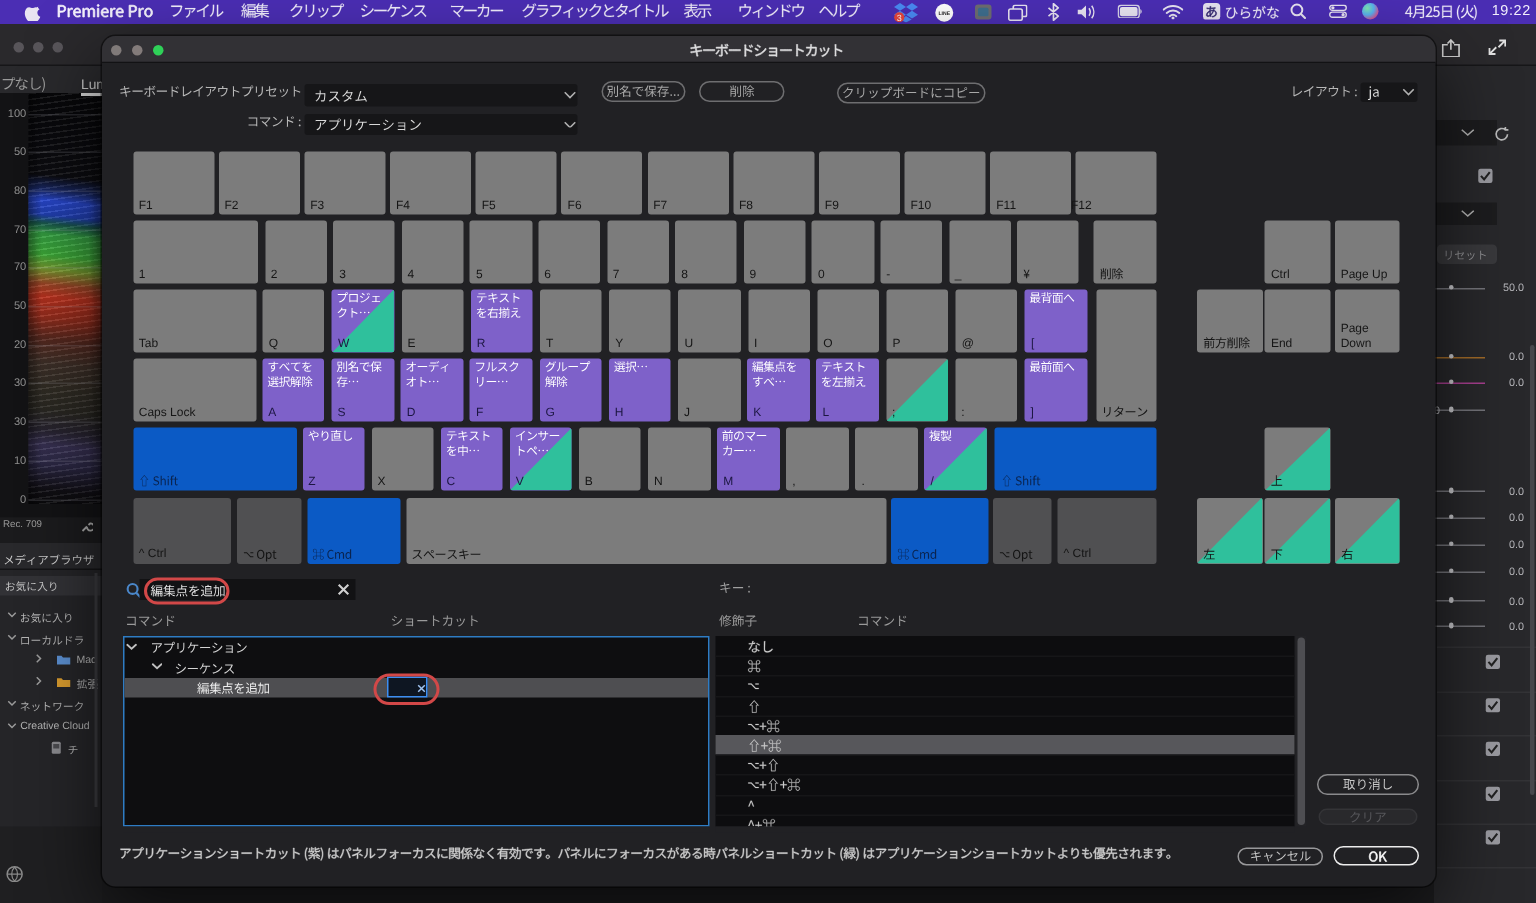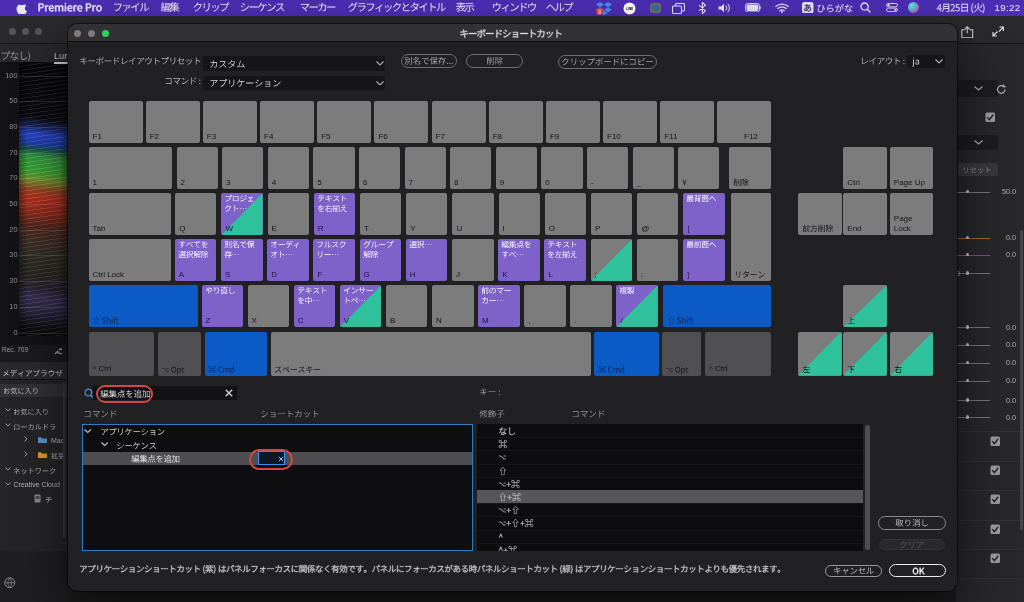--- a/index.html
+++ b/index.html
@@ -351,21 +351,21 @@
     <div style="position:absolute;left:435.5px;top:132.8px;font-family:'Liberation Sans',sans-serif;font-size:8px;color:#161616;font-weight:400;white-space:nowrap;line-height:1;">F7</div>
     <div style="position:absolute;left:488.7px;top:100.5px;width:54px;height:42.7px;background:#7c7c7c;border-radius:2px;"></div>
     <div style="position:absolute;left:492.7px;top:132.8px;font-family:'Liberation Sans',sans-serif;font-size:8px;color:#161616;font-weight:400;white-space:nowrap;line-height:1;">F8</div>
     <div style="position:absolute;left:545.9px;top:100.5px;width:54px;height:42.7px;background:#7c7c7c;border-radius:2px;"></div>
     <div style="position:absolute;left:549.9px;top:132.8px;font-family:'Liberation Sans',sans-serif;font-size:8px;color:#161616;font-weight:400;white-space:nowrap;line-height:1;">F9</div>
     <div style="position:absolute;left:603px;top:100.5px;width:54px;height:42.7px;background:#7c7c7c;border-radius:2px;"></div>
     <div style="position:absolute;left:607px;top:132.8px;font-family:'Liberation Sans',sans-serif;font-size:8px;color:#161616;font-weight:400;white-space:nowrap;line-height:1;">F10</div>
     <div style="position:absolute;left:660.2px;top:100.5px;width:54px;height:42.7px;background:#7c7c7c;border-radius:2px;"></div>
     <div style="position:absolute;left:664.2px;top:132.8px;font-family:'Liberation Sans',sans-serif;font-size:8px;color:#161616;font-weight:400;white-space:nowrap;line-height:1;">F11</div>
     <div style="position:absolute;left:717.4px;top:100.5px;width:54px;height:42.7px;background:#7c7c7c;border-radius:2px;"></div>
-    <div style="position:absolute;left:744px;top:132.8px;font-family:'Liberation Sans',sans-serif;font-size:8px;color:#161616;font-weight:400;white-space:nowrap;line-height:1;">F12</div>
+    <div style="position:absolute;left:714px;top:132.8px;font-family:'Liberation Sans',sans-serif;font-size:8px;color:#161616;font-weight:400;white-space:nowrap;line-height:1;">F12</div>
     <div style="position:absolute;left:88.5px;top:147px;width:83.5px;height:42px;background:#7c7c7c;border-radius:2px;"></div>
     <div style="position:absolute;left:92.5px;top:178.6px;font-family:'Liberation Sans',sans-serif;font-size:8px;color:#161616;font-weight:400;white-space:nowrap;line-height:1;">1</div>
     <div style="position:absolute;left:176.5px;top:147px;width:41.4px;height:42px;background:#7c7c7c;border-radius:2px;"></div>
     <div style="position:absolute;left:180.5px;top:178.6px;font-family:'Liberation Sans',sans-serif;font-size:8px;color:#161616;font-weight:400;white-space:nowrap;line-height:1;">2</div>
     <div style="position:absolute;left:222.1px;top:147px;width:41.4px;height:42px;background:#7c7c7c;border-radius:2px;"></div>
     <div style="position:absolute;left:226.1px;top:178.6px;font-family:'Liberation Sans',sans-serif;font-size:8px;color:#161616;font-weight:400;white-space:nowrap;line-height:1;">3</div>
     <div style="position:absolute;left:267.7px;top:147px;width:41.4px;height:42px;background:#7c7c7c;border-radius:2px;"></div>
     <div style="position:absolute;left:271.7px;top:178.6px;font-family:'Liberation Sans',sans-serif;font-size:8px;color:#161616;font-weight:400;white-space:nowrap;line-height:1;">4</div>
     <div style="position:absolute;left:313.3px;top:147px;width:41.4px;height:42px;background:#7c7c7c;border-radius:2px;"></div>
     <div style="position:absolute;left:317.3px;top:178.6px;font-family:'Liberation Sans',sans-serif;font-size:8px;color:#161616;font-weight:400;white-space:nowrap;line-height:1;">5</div>
@@ -431,21 +431,21 @@
     <div style="position:absolute;left:683.4px;top:193px;width:41.2px;height:42px;background:#7e61c9;border-radius:2px;"></div>
     <div style="position:absolute;left:687.4px;top:224.6px;font-family:'Liberation Sans',sans-serif;font-size:8px;color:#1c1642;font-weight:400;white-space:nowrap;line-height:1;">[</div>
     <svg style="position:absolute;left:685.4px;top:192.7px;overflow:visible" width="32.4" height="11.1" viewBox="-1.2 -8.4 32.4 11.1">
       <path d="M2 -5H5.9V-4.5H2ZM2 -6H5.9V-5.4H2ZM1.4 -6.4V-4H6.5V-6.4ZM3.1 -3.1V-2.6H1.7V-3.1ZM0.4 -0.3 0.4 0.2 3.1 -0.1V0.6H3.7V0.1C3.8 0.2 4 0.5 4 0.6C4.6 0.4 5.1 0.1 5.6 -0.3C6.1 0.1 6.6 0.4 7.3 0.6C7.3 0.5 7.5 0.3 7.6 0.2C7 0 6.5 -0.3 6 -0.6C6.5 -1.1 6.9 -1.7 7.2 -2.5L6.8 -2.6L6.7 -2.6H4V-2.1H4.7L4.3 -2C4.5 -1.5 4.8 -1 5.2 -0.6C4.7 -0.3 4.2 0 3.7 0.1V-3.1H7.4V-3.6H0.5V-3.1H1.1V-0.4ZM4.8 -2.1H6.4C6.2 -1.7 5.9 -1.3 5.6 -1C5.3 -1.3 5 -1.7 4.8 -2.1ZM3.1 -2.1V-1.6H1.7V-2.1ZM3.1 -1.1V-0.6L1.7 -0.5V-1.1Z M13.3 -3V-2.3H9.7V-3ZM9.1 -3.4V0.6H9.7V-0.7H13.3V0C13.3 0.1 13.3 0.1 13.1 0.1C13 0.1 12.5 0.1 12.1 0.1C12.2 0.3 12.3 0.5 12.3 0.6C12.9 0.6 13.3 0.6 13.6 0.5C13.8 0.5 13.9 0.3 13.9 0V-3.4ZM9.7 -1.9H13.3V-1.2H9.7ZM10.1 -6.6V-5.9H8.1V-5.5H10.1V-4.8C9.3 -4.6 8.5 -4.5 7.9 -4.4L8 -3.9L10.1 -4.3V-3.7H10.7V-6.6ZM11.9 -6.6V-4.6C11.9 -3.9 12 -3.8 12.8 -3.8C12.9 -3.8 14 -3.8 14.1 -3.8C14.7 -3.8 14.9 -4 15 -4.8C14.8 -4.8 14.6 -4.9 14.4 -5C14.4 -4.4 14.4 -4.3 14.1 -4.3C13.9 -4.3 13 -4.3 12.9 -4.3C12.5 -4.3 12.4 -4.3 12.4 -4.6V-5.2C13.2 -5.3 14 -5.6 14.7 -5.9L14.2 -6.3C13.8 -6.1 13.1 -5.8 12.4 -5.6V-6.6Z M18.1 -2.6H19.8V-1.7H18.1ZM18.1 -3.1V-4H19.8V-3.1ZM18.1 -1.3H19.8V-0.3H18.1ZM15.5 -6.1V-5.5H18.5C18.5 -5.2 18.4 -4.9 18.3 -4.6H15.8V0.6H16.4V0.2H21.5V0.6H22.1V-4.6H18.9L19.2 -5.5H22.5V-6.1ZM16.4 -0.3V-4H17.5V-0.3ZM21.5 -0.3H20.3V-4H21.5Z M23 -2.2 23.5 -1.6C23.7 -1.7 23.8 -2 24 -2.2C24.4 -2.7 25.1 -3.5 25.4 -4C25.7 -4.3 25.8 -4.4 26.2 -4C26.6 -3.6 27.2 -2.9 27.7 -2.3C28.2 -1.7 28.9 -0.9 29.5 -0.3L30 -0.9C29.3 -1.5 28.5 -2.3 28.1 -2.9C27.5 -3.4 26.9 -4.2 26.5 -4.7C25.9 -5.2 25.5 -5.1 25.1 -4.6C24.6 -4 23.9 -3.1 23.5 -2.7C23.3 -2.5 23.2 -2.3 23 -2.2Z" fill="#ffffff"></path>
     </svg>
     <div style="position:absolute;left:730.5px;top:193px;width:40.5px;height:88px;background:#7c7c7c;border-radius:2px;"></div>
     <svg style="position:absolute;left:733.3px;top:269px;overflow:visible" width="33.4" height="11.3" viewBox="-1.2 -8.5 33.4 11.3">
       <path d="M6.2 -6.1H5.5C5.5 -5.9 5.5 -5.6 5.5 -5.4C5.5 -5.1 5.5 -4.4 5.5 -4.1C5.5 -2.6 5.4 -2 4.8 -1.3C4.3 -0.7 3.7 -0.4 2.9 -0.2L3.4 0.3C4 0.1 4.8 -0.2 5.3 -0.8C5.9 -1.5 6.2 -2.2 6.2 -4.1C6.2 -4.4 6.2 -5.1 6.2 -5.4C6.2 -5.6 6.2 -5.9 6.2 -6.1ZM2.5 -6H1.8C1.8 -5.9 1.8 -5.6 1.8 -5.4C1.8 -5.2 1.8 -3.1 1.8 -2.8C1.8 -2.5 1.8 -2.3 1.8 -2.2H2.5C2.5 -2.3 2.5 -2.6 2.5 -2.8C2.5 -3.1 2.5 -5.2 2.5 -5.4C2.5 -5.6 2.5 -5.9 2.5 -6Z M12 -6.3 11.3 -6.5C11.3 -6.3 11.1 -6 11.1 -5.9C10.7 -5.2 9.9 -4 8.5 -3.1L9 -2.7C9.9 -3.3 10.6 -4.1 11.2 -4.8H13.9C13.7 -4.1 13.3 -3.3 12.8 -2.6C12.2 -3 11.6 -3.4 11.1 -3.7L10.6 -3.2C11.2 -2.9 11.8 -2.5 12.3 -2.1C11.6 -1.3 10.6 -0.6 9.2 -0.1L9.8 0.4C11.2 -0.2 12.2 -0.9 12.9 -1.7C13.2 -1.4 13.5 -1.2 13.7 -1L14.2 -1.5C14 -1.7 13.6 -2 13.3 -2.2C13.9 -3 14.3 -4 14.6 -4.7C14.6 -4.8 14.7 -5 14.7 -5.1L14.2 -5.4C14.1 -5.4 13.9 -5.4 13.7 -5.4H11.5L11.7 -5.7C11.8 -5.8 11.9 -6.1 12 -6.3Z M16.3 -3.5V-2.7C16.6 -2.7 17 -2.7 17.4 -2.7C18 -2.7 21.2 -2.7 21.8 -2.7C22.2 -2.7 22.5 -2.7 22.7 -2.7V-3.5C22.5 -3.4 22.2 -3.4 21.8 -3.4C21.2 -3.4 18 -3.4 17.4 -3.4C17 -3.4 16.6 -3.4 16.3 -3.5Z M25.1 -5.9 24.6 -5.4C25.2 -5 26.2 -4.1 26.6 -3.7L27.1 -4.2C26.7 -4.7 25.7 -5.5 25.1 -5.9ZM24.4 -0.5 24.8 0.2C26.2 -0.1 27.2 -0.6 28 -1.1C29.2 -1.8 30.1 -2.9 30.7 -3.9L30.3 -4.6C29.8 -3.6 28.8 -2.4 27.6 -1.7C26.8 -1.2 25.8 -0.7 24.4 -0.5Z" fill="#161616"></path>
     </svg>
     <div style="position:absolute;left:88.5px;top:239px;width:82.5px;height:42px;background:#7c7c7c;border-radius:2px;"></div>
-    <div style="position:absolute;left:92.5px;top:270.6px;font-family:'Liberation Sans',sans-serif;font-size:8px;color:#161616;font-weight:400;white-space:nowrap;line-height:1;">Ctrl Lock</div>
+    <div style="position:absolute;left:92.5px;top:270.6px;font-family:'Liberation Sans',sans-serif;font-size:8px;color:#161616;font-weight:400;white-space:nowrap;line-height:1;">Caps Lock</div>
     <div style="position:absolute;left:174.8px;top:239px;width:41.5px;height:42px;background:#7e61c9;border-radius:2px;"></div>
     <div style="position:absolute;left:178.8px;top:270.6px;font-family:'Liberation Sans',sans-serif;font-size:8px;color:#1c1642;font-weight:400;white-space:nowrap;line-height:1;">A</div>
     <svg style="position:absolute;left:176.8px;top:238.7px;overflow:visible" width="32.4" height="11.1" viewBox="-1.2 -8.4 32.4 11.1">
       <path d="M4.5 -2.9C4.6 -2.2 4.3 -1.8 3.8 -1.8C3.3 -1.8 3 -2.1 3 -2.6C3 -3.1 3.4 -3.4 3.8 -3.4C4.1 -3.4 4.4 -3.3 4.5 -2.9ZM0.8 -5.2 0.8 -4.6C1.8 -4.6 3.1 -4.7 4.3 -4.7L4.3 -3.9C4.2 -3.9 4 -4 3.8 -4C3 -4 2.4 -3.4 2.4 -2.6C2.4 -1.7 3 -1.3 3.7 -1.3C4 -1.3 4.2 -1.4 4.4 -1.5C4.1 -0.8 3.3 -0.3 2.3 -0.1L2.8 0.4C4.7 -0.1 5.2 -1.3 5.2 -2.4C5.2 -2.8 5.1 -3.1 4.9 -3.4L4.9 -4.7H5C6.2 -4.7 6.9 -4.7 7.3 -4.7L7.3 -5.2C7 -5.2 6 -5.2 5 -5.2H4.9L4.9 -5.8C4.9 -5.9 4.9 -6.2 5 -6.3H4.2C4.2 -6.2 4.3 -6 4.3 -5.8L4.3 -5.2C3.1 -5.2 1.6 -5.2 0.8 -5.2Z M7.9 -2 8.5 -1.4C8.6 -1.6 8.8 -1.8 8.9 -2.1C9.3 -2.5 10 -3.4 10.3 -3.9C10.6 -4.2 10.8 -4.3 11.1 -3.9C11.5 -3.5 12.1 -2.7 12.6 -2.1C13.1 -1.5 13.8 -0.7 14.4 -0.1L14.9 -0.7C14.2 -1.4 13.5 -2.2 13 -2.7C12.5 -3.2 11.9 -4 11.4 -4.5C10.9 -5 10.5 -5 10 -4.4C9.5 -3.9 8.9 -3 8.4 -2.5C8.2 -2.3 8.1 -2.2 7.9 -2ZM13 -5.3 12.5 -5.1C12.8 -4.8 13.1 -4.3 13.3 -3.9L13.7 -4.1C13.5 -4.4 13.2 -5 13 -5.3ZM14 -5.7 13.5 -5.5C13.8 -5.2 14.1 -4.7 14.3 -4.3L14.8 -4.5C14.6 -4.9 14.2 -5.5 14 -5.7Z M15.7 -5.2 15.8 -4.6C16.6 -4.7 18.6 -4.9 19.5 -5C18.7 -4.6 18 -3.6 18 -2.4C18 -0.6 19.7 0.2 21.1 0.2L21.3 -0.4C20.1 -0.5 18.6 -0.9 18.6 -2.5C18.6 -3.4 19.3 -4.6 20.4 -5C20.8 -5.1 21.5 -5.1 22 -5.1V-5.8C21.4 -5.7 20.7 -5.7 19.8 -5.6C18.4 -5.5 16.9 -5.3 16.4 -5.3C16.2 -5.3 16 -5.3 15.7 -5.2Z M29.5 -3.5 29.2 -4.1C29 -4 28.8 -3.9 28.6 -3.8C28.2 -3.6 27.7 -3.4 27.1 -3.1C27 -3.6 26.6 -3.8 26.1 -3.8C25.7 -3.8 25.3 -3.7 25 -3.5C25.3 -3.9 25.5 -4.4 25.7 -4.8C26.6 -4.8 27.5 -4.9 28.3 -5L28.3 -5.6C27.6 -5.4 26.7 -5.4 25.9 -5.3C26 -5.7 26.1 -6 26.1 -6.2L25.5 -6.3C25.5 -6 25.4 -5.7 25.3 -5.3L24.8 -5.3C24.4 -5.3 23.9 -5.3 23.4 -5.4V-4.8C23.9 -4.8 24.4 -4.8 24.7 -4.8H25.1C24.8 -4.1 24.3 -3.3 23.3 -2.3L23.8 -1.9C24.1 -2.3 24.3 -2.6 24.5 -2.8C24.9 -3.1 25.4 -3.3 25.9 -3.3C26.2 -3.3 26.5 -3.2 26.6 -2.9C25.7 -2.4 24.7 -1.8 24.7 -0.9C24.7 0.1 25.6 0.4 26.8 0.4C27.5 0.4 28.3 0.3 28.9 0.2L29 -0.4C28.3 -0.3 27.4 -0.2 26.8 -0.2C26 -0.2 25.4 -0.3 25.4 -0.9C25.4 -1.5 25.9 -1.9 26.6 -2.3C26.6 -1.9 26.6 -1.3 26.6 -1H27.2L27.2 -2.6C27.8 -2.8 28.3 -3.1 28.8 -3.2C29 -3.3 29.3 -3.4 29.5 -3.5Z" fill="#ffffff"></path>
     </svg>
     <svg style="position:absolute;left:176.8px;top:248.6px;overflow:visible" width="32.4" height="11.1" viewBox="-1.2 -8.4 32.4 11.1">
       <path d="M0.4 -6.1C0.9 -5.8 1.4 -5.2 1.6 -4.8L2.1 -5.1C1.8 -5.5 1.3 -6.1 0.9 -6.4ZM5.4 -1.3C5.9 -1 6.5 -0.6 6.8 -0.3L7.4 -0.6C7 -0.9 6.4 -1.2 5.8 -1.5ZM3.9 -1.5C3.6 -1.2 3 -0.9 2.4 -0.7C2.6 -0.6 2.8 -0.4 2.9 -0.3C3.4 -0.6 4 -1 4.4 -1.4ZM1.9 -3.5H0.4V-3H1.3V-0.9C1 -0.6 0.6 -0.2 0.3 0L0.6 0.6C1 0.2 1.3 -0.1 1.7 -0.5C2.1 0.2 2.9 0.4 3.9 0.5C4.8 0.5 6.5 0.5 7.4 0.5C7.5 0.3 7.6 0 7.6 -0.1C6.7 0 4.8 0 3.9 -0.1C3 -0.1 2.3 -0.4 1.9 -1ZM5.5 -3.9V-3.3H4.2V-3.9H3.6V-3.3H2.5V-2.8H3.6V-2.1H2.2V-1.6H7.5V-2.1H6.1V-2.8H7.3V-3.3H6.1V-3.9ZM4.2 -2.8H5.5V-2.1H4.2ZM2.5 -5.4V-4.6C2.5 -4.1 2.7 -4 3.3 -4C3.4 -4 4.1 -4 4.2 -4C4.7 -4 4.8 -4.1 4.9 -4.6C4.7 -4.7 4.5 -4.7 4.4 -4.8C4.4 -4.4 4.4 -4.4 4.2 -4.4C4 -4.4 3.4 -4.4 3.3 -4.4C3.1 -4.4 3 -4.4 3 -4.6V-5H4.6V-6.3H2.4V-5.9H4.1V-5.4ZM5.1 -5.4V-4.6C5.1 -4.1 5.3 -4 5.9 -4C6 -4 6.8 -4 6.9 -4C7.4 -4 7.5 -4.1 7.6 -4.6C7.4 -4.7 7.2 -4.7 7.1 -4.8C7.1 -4.4 7.1 -4.4 6.9 -4.4C6.7 -4.4 6.1 -4.4 5.9 -4.4C5.7 -4.4 5.6 -4.4 5.6 -4.6V-5H7.2V-6.3H5V-5.9H6.6V-5.4Z M11.1 -6.2V-3.5C11.1 -2.3 11 -0.8 10 0.2C10.1 0.3 10.4 0.5 10.5 0.6C11.4 -0.3 11.6 -1.8 11.7 -3H12.7C13 -1.3 13.7 0 14.8 0.6C14.9 0.5 15.1 0.2 15.2 0.1C14.2 -0.4 13.6 -1.6 13.3 -3H14.8V-6.2ZM11.7 -5.6H14.2V-3.6H11.7ZM7.8 -2.5 7.9 -1.9 9.1 -2.2V-0.1C9.1 0 9 0.1 8.9 0.1C8.8 0.1 8.4 0.1 8 0.1C8 0.2 8.1 0.5 8.1 0.6C8.7 0.6 9.1 0.6 9.3 0.5C9.5 0.4 9.6 0.3 9.6 -0.1V-2.3L10.8 -2.6L10.7 -3.1L9.6 -2.9V-4.5H10.7V-5H9.6V-6.6H9.1V-5H7.9V-4.5H9.1V-2.7Z M17.1 -4.2V-3.3H16.4V-4.2ZM17.5 -4.2H18.2V-3.3H17.5ZM16.3 -4.6C16.4 -4.9 16.6 -5.2 16.7 -5.5H17.6C17.5 -5.2 17.3 -4.9 17.2 -4.6ZM16.5 -6.6C16.3 -5.7 15.8 -4.7 15.3 -4.1C15.4 -4 15.6 -3.9 15.7 -3.8L15.9 -4V-2.5C15.9 -1.6 15.8 -0.5 15.3 0.4C15.4 0.4 15.6 0.6 15.7 0.6C16.1 0.1 16.3 -0.7 16.3 -1.4H18.2V0C18.2 0.1 18.2 0.1 18.1 0.1C18 0.1 17.6 0.1 17.2 0.1C17.3 0.3 17.4 0.5 17.4 0.6C17.9 0.6 18.3 0.6 18.5 0.5C18.7 0.4 18.7 0.3 18.7 0V-4C18.8 -3.9 19 -3.7 19 -3.6C20 -4 20.4 -4.8 20.6 -5.7H21.8C21.8 -4.8 21.7 -4.4 21.6 -4.3C21.6 -4.3 21.5 -4.3 21.4 -4.3C21.3 -4.3 21 -4.3 20.7 -4.3C20.8 -4.2 20.8 -4 20.8 -3.8C21.2 -3.8 21.5 -3.8 21.7 -3.8C21.9 -3.8 22 -3.9 22.1 -4C22.3 -4.2 22.3 -4.7 22.4 -6C22.4 -6.1 22.4 -6.2 22.4 -6.2H19V-5.7H20C19.9 -5 19.6 -4.4 18.7 -4V-4.6H17.7C17.9 -5 18.1 -5.4 18.2 -5.7L17.9 -6L17.8 -5.9H16.9C16.9 -6.1 17 -6.3 17 -6.5ZM17.1 -2.8V-1.9H16.4L16.4 -2.5V-2.8ZM17.5 -2.8H18.2V-1.9H17.5ZM19.5 -3.6C19.4 -3 19.1 -2.3 18.8 -1.9C18.9 -1.8 19.1 -1.7 19.2 -1.6C19.4 -1.8 19.5 -2.1 19.7 -2.4H20.5V-1.4H18.9V-0.9H20.5V0.6H21.1V-0.9H22.6V-1.4H21.1V-2.4H22.5V-2.9H21.1V-3.7H20.5V-2.9H19.8C19.9 -3.1 20 -3.3 20 -3.5Z M27.6 -6.1C28.1 -5.3 29 -4.4 29.9 -3.9C29.9 -4.1 30.1 -4.3 30.2 -4.4C29.3 -4.9 28.4 -5.7 27.9 -6.6H27.3C26.9 -5.8 26 -4.9 25.1 -4.4C25.2 -4.2 25.3 -4 25.4 -3.9C26.3 -4.4 27.2 -5.3 27.6 -6.1ZM26.1 -1.9C25.9 -1.3 25.5 -0.6 25.1 -0.2C25.2 -0.1 25.4 0 25.5 0.1C25.9 -0.3 26.4 -1.1 26.6 -1.8ZM28.5 -1.7C28.9 -1.1 29.4 -0.4 29.6 0.1L30.1 -0.2C29.8 -0.6 29.4 -1.4 28.9 -1.9ZM25.6 -2.8V-2.3H27.3V0C27.3 0.1 27.3 0.1 27.2 0.1C27.1 0.1 26.8 0.1 26.4 0.1C26.5 0.2 26.6 0.5 26.6 0.6C27.1 0.6 27.4 0.6 27.6 0.5C27.8 0.4 27.9 0.3 27.9 0V-2.3H29.8V-2.8H27.9V-3.8H29.2V-4.3H26.1V-3.8H27.3V-2.8ZM23.2 -6.3V0.6H23.7V-5.8H24.7C24.6 -5.2 24.3 -4.5 24.1 -3.9C24.7 -3.3 24.8 -2.8 24.8 -2.3C24.8 -2.1 24.8 -1.9 24.6 -1.8C24.6 -1.8 24.5 -1.7 24.4 -1.7C24.3 -1.7 24.1 -1.7 23.9 -1.7C24 -1.6 24.1 -1.4 24.1 -1.2C24.3 -1.2 24.5 -1.2 24.6 -1.2C24.8 -1.3 24.9 -1.3 25 -1.4C25.2 -1.5 25.3 -1.9 25.3 -2.3C25.3 -2.8 25.2 -3.3 24.6 -4C24.9 -4.6 25.2 -5.4 25.4 -6.1L25 -6.3L24.9 -6.3Z" fill="#ffffff"></path>
     </svg>
     <div style="position:absolute;left:221px;top:239px;width:41.5px;height:42px;background:#7e61c9;border-radius:2px;"></div>
     <div style="position:absolute;left:225px;top:270.6px;font-family:'Liberation Sans',sans-serif;font-size:8px;color:#1c1642;font-weight:400;white-space:nowrap;line-height:1;">S</div>
@@ -595,21 +595,21 @@
     <div style="position:absolute;left:889.8px;top:147px;width:43.5px;height:42px;background:#7c7c7c;border-radius:2px;"></div>
     <div style="position:absolute;left:893.8px;top:178.6px;font-family:'Liberation Sans',sans-serif;font-size:8px;color:#161616;font-weight:400;white-space:nowrap;line-height:1;">Page Up</div>
     <div style="position:absolute;left:798px;top:193px;width:43.5px;height:42px;background:#7c7c7c;border-radius:2px;"></div>
     <svg style="position:absolute;left:800.8px;top:223px;overflow:visible" width="33.4" height="11.3" viewBox="-1.2 -8.5 33.4 11.3">
       <path d="M4.8 -4.1V-0.8H5.4V-4.1ZM6.5 -4.4V-0.1C6.5 0 6.4 0 6.3 0C6.2 0 5.7 0 5.2 0C5.3 0.2 5.4 0.4 5.4 0.6C6.1 0.6 6.5 0.6 6.7 0.5C7 0.4 7 0.2 7 -0.1V-4.4ZM5.8 -6.8C5.6 -6.4 5.3 -5.8 5 -5.5H2.6L3 -5.6C2.9 -5.9 2.5 -6.4 2.2 -6.7L1.7 -6.5C2 -6.2 2.2 -5.8 2.4 -5.5H0.4V-4.9H7.6V-5.5H5.7C5.9 -5.8 6.2 -6.2 6.4 -6.6ZM3.3 -2.4V-1.6H1.5V-2.4ZM3.3 -2.9H1.5V-3.7H3.3ZM0.9 -4.2V0.6H1.5V-1.1H3.3V-0.1C3.3 0 3.2 0.1 3.1 0.1C3 0.1 2.7 0.1 2.2 0.1C2.3 0.2 2.4 0.5 2.5 0.6C3 0.6 3.4 0.6 3.6 0.5C3.8 0.4 3.9 0.3 3.9 0V-4.2Z M11.4 -6.7V-5.3H8.2V-4.8H10.6C10.6 -2.9 10.3 -0.8 8.1 0.2C8.3 0.3 8.4 0.5 8.5 0.7C10.2 -0.1 10.8 -1.4 11.1 -2.9H13.7C13.6 -1 13.5 -0.2 13.2 0C13.1 0.1 13 0.1 12.8 0.1C12.6 0.1 12.1 0.1 11.5 0C11.6 0.2 11.7 0.4 11.7 0.6C12.2 0.6 12.8 0.6 13 0.6C13.4 0.6 13.6 0.5 13.7 0.4C14 0 14.2 -0.9 14.4 -3.2C14.4 -3.2 14.4 -3.4 14.4 -3.4H11.2C11.2 -3.9 11.3 -4.3 11.3 -4.8H15.3V-5.3H12V-6.7Z M20.4 -5.8V-1.4H21V-5.8ZM22.2 -6.6V-0.2C22.2 0 22.2 0 22 0C21.9 0 21.4 0.1 20.8 0C20.9 0.2 21 0.5 21 0.6C21.8 0.6 22.2 0.6 22.5 0.5C22.7 0.4 22.8 0.3 22.8 -0.2V-6.6ZM16 -6.2C16.2 -5.7 16.5 -5.1 16.6 -4.7L17.1 -4.9C17 -5.3 16.7 -5.9 16.5 -6.4ZM19.3 -6.5C19.2 -6 18.9 -5.3 18.7 -4.9L19.2 -4.7C19.4 -5.1 19.7 -5.8 19.9 -6.3ZM16.2 -4.5V0.6H16.8V-1.3H19V-0.1C19 0 19 0 18.8 0C18.7 0 18.3 0 17.9 0C18 0.2 18.1 0.4 18.1 0.6C18.7 0.6 19.1 0.6 19.3 0.5C19.5 0.4 19.6 0.2 19.6 -0.1V-4.5H18.2V-6.7H17.6V-4.5ZM19 -1.8H16.8V-2.6H19ZM19 -3.1H16.8V-3.9H19Z M28.4 -6.2C29 -5.4 29.9 -4.5 30.7 -4C30.8 -4.1 30.9 -4.4 31.1 -4.5C30.2 -4.9 29.3 -5.8 28.7 -6.7H28.1C27.7 -5.9 26.8 -4.9 25.9 -4.4C26 -4.3 26.1 -4.1 26.2 -3.9C27.1 -4.5 28 -5.4 28.4 -6.2ZM26.9 -1.9C26.7 -1.3 26.3 -0.6 25.8 -0.2C26 -0.1 26.2 0 26.3 0.1C26.7 -0.3 27.2 -1.1 27.4 -1.8ZM29.3 -1.7C29.7 -1.1 30.2 -0.4 30.4 0.1L30.9 -0.2C30.7 -0.6 30.2 -1.4 29.8 -1.9ZM26.4 -2.9V-2.4H28.2V0C28.2 0.1 28.1 0.1 28 0.1C27.9 0.1 27.6 0.1 27.2 0.1C27.3 0.2 27.4 0.5 27.4 0.6C27.9 0.6 28.3 0.6 28.5 0.5C28.7 0.4 28.7 0.3 28.7 0V-2.4H30.7V-2.9H28.7V-3.9H30V-4.4H26.9V-3.9H28.2V-2.9ZM23.9 -6.4V0.6H24.5V-5.8H25.5C25.3 -5.3 25.1 -4.6 24.9 -4C25.4 -3.4 25.6 -2.8 25.6 -2.4C25.6 -2.1 25.6 -1.9 25.4 -1.8C25.4 -1.8 25.3 -1.8 25.2 -1.8C25 -1.8 24.9 -1.8 24.7 -1.8C24.8 -1.6 24.9 -1.4 24.9 -1.2C25 -1.2 25.2 -1.2 25.4 -1.3C25.6 -1.3 25.7 -1.3 25.8 -1.4C26 -1.6 26.1 -1.9 26.1 -2.3C26.1 -2.8 26 -3.4 25.4 -4C25.7 -4.7 26 -5.5 26.2 -6.2L25.8 -6.4L25.7 -6.4Z" fill="#161616"></path>
     </svg>
     <div style="position:absolute;left:843.3px;top:193px;width:43.5px;height:42px;background:#7c7c7c;border-radius:2px;"></div>
     <div style="position:absolute;left:847.3px;top:224.6px;font-family:'Liberation Sans',sans-serif;font-size:8px;color:#161616;font-weight:400;white-space:nowrap;line-height:1;">End</div>
     <div style="position:absolute;left:889.8px;top:193px;width:43.5px;height:42px;background:#7c7c7c;border-radius:2px;"></div>
     <div style="position:absolute;left:893.8px;top:215.1px;font-family:'Liberation Sans',sans-serif;font-size:8px;color:#161616;font-weight:400;white-space:nowrap;line-height:1;">Page</div>
-    <div style="position:absolute;left:893.8px;top:224.6px;font-family:'Liberation Sans',sans-serif;font-size:8px;color:#161616;font-weight:400;white-space:nowrap;line-height:1;">Lock</div>
+    <div style="position:absolute;left:893.8px;top:224.6px;font-family:'Liberation Sans',sans-serif;font-size:8px;color:#161616;font-weight:400;white-space:nowrap;line-height:1;">Down</div>
     <div style="position:absolute;left:843.3px;top:285px;width:43.5px;height:42px;background:#7c7c7c;border-radius:2px;"></div>
     <div style="position:absolute;left:843.3px;top:285px;width:43.5px;height:42px;background:#2fc09c;clip-path:polygon(0% 100%,100% 0%,100% 100%);border-radius:2px;"></div>
     <svg style="position:absolute;left:846.1px;top:315px;overflow:visible" width="10.2" height="11.3" viewBox="-1.2 -8.5 10.2 11.3">
       <path d="M3.4 -6.6V-0.3H0.4V0.3H7.6V-0.3H4V-3.5H7V-4.1H4V-6.6Z" fill="#161616"></path>
     </svg>
     <div style="position:absolute;left:798px;top:331.5px;width:43.5px;height:44px;background:#7c7c7c;border-radius:2px;"></div>
     <div style="position:absolute;left:798px;top:331.5px;width:43.5px;height:44px;background:#2fc09c;clip-path:polygon(0% 100%,100% 0%,100% 100%);border-radius:2px;"></div>
     <svg style="position:absolute;left:800.8px;top:363.5px;overflow:visible" width="10.2" height="11.3" viewBox="-1.2 -8.5 10.2 11.3">
       <path d="M3 -6.7C2.9 -6.2 2.8 -5.8 2.7 -5.3H0.5V-4.7H2.6C2.1 -3 1.4 -1.4 0.2 -0.3C0.4 -0.2 0.5 0 0.6 0.2C1.6 -0.7 2.2 -1.9 2.7 -3.1V-2.6H4.5V-0.2H1.9V0.4H7.6V-0.2H5.1V-2.6H7.2V-3.2H2.7C2.9 -3.7 3 -4.2 3.2 -4.7H7.4V-5.3H3.3C3.4 -5.7 3.5 -6.2 3.6 -6.6Z" fill="#161616"></path>
     </svg>

